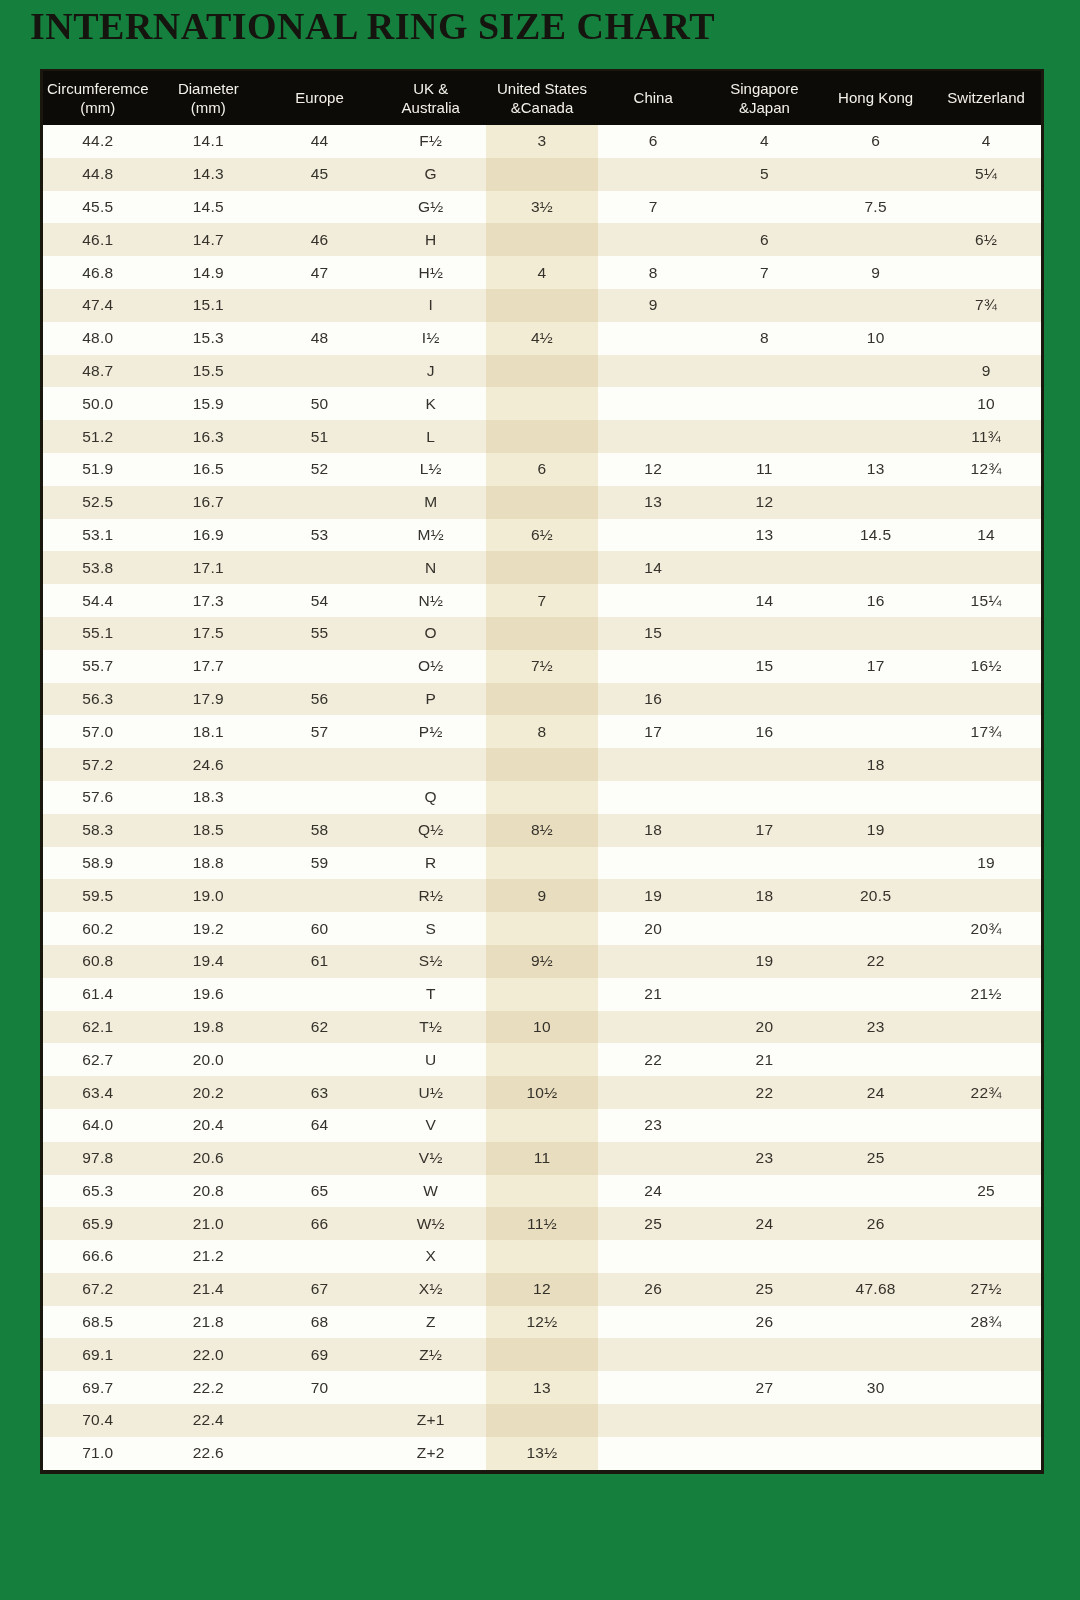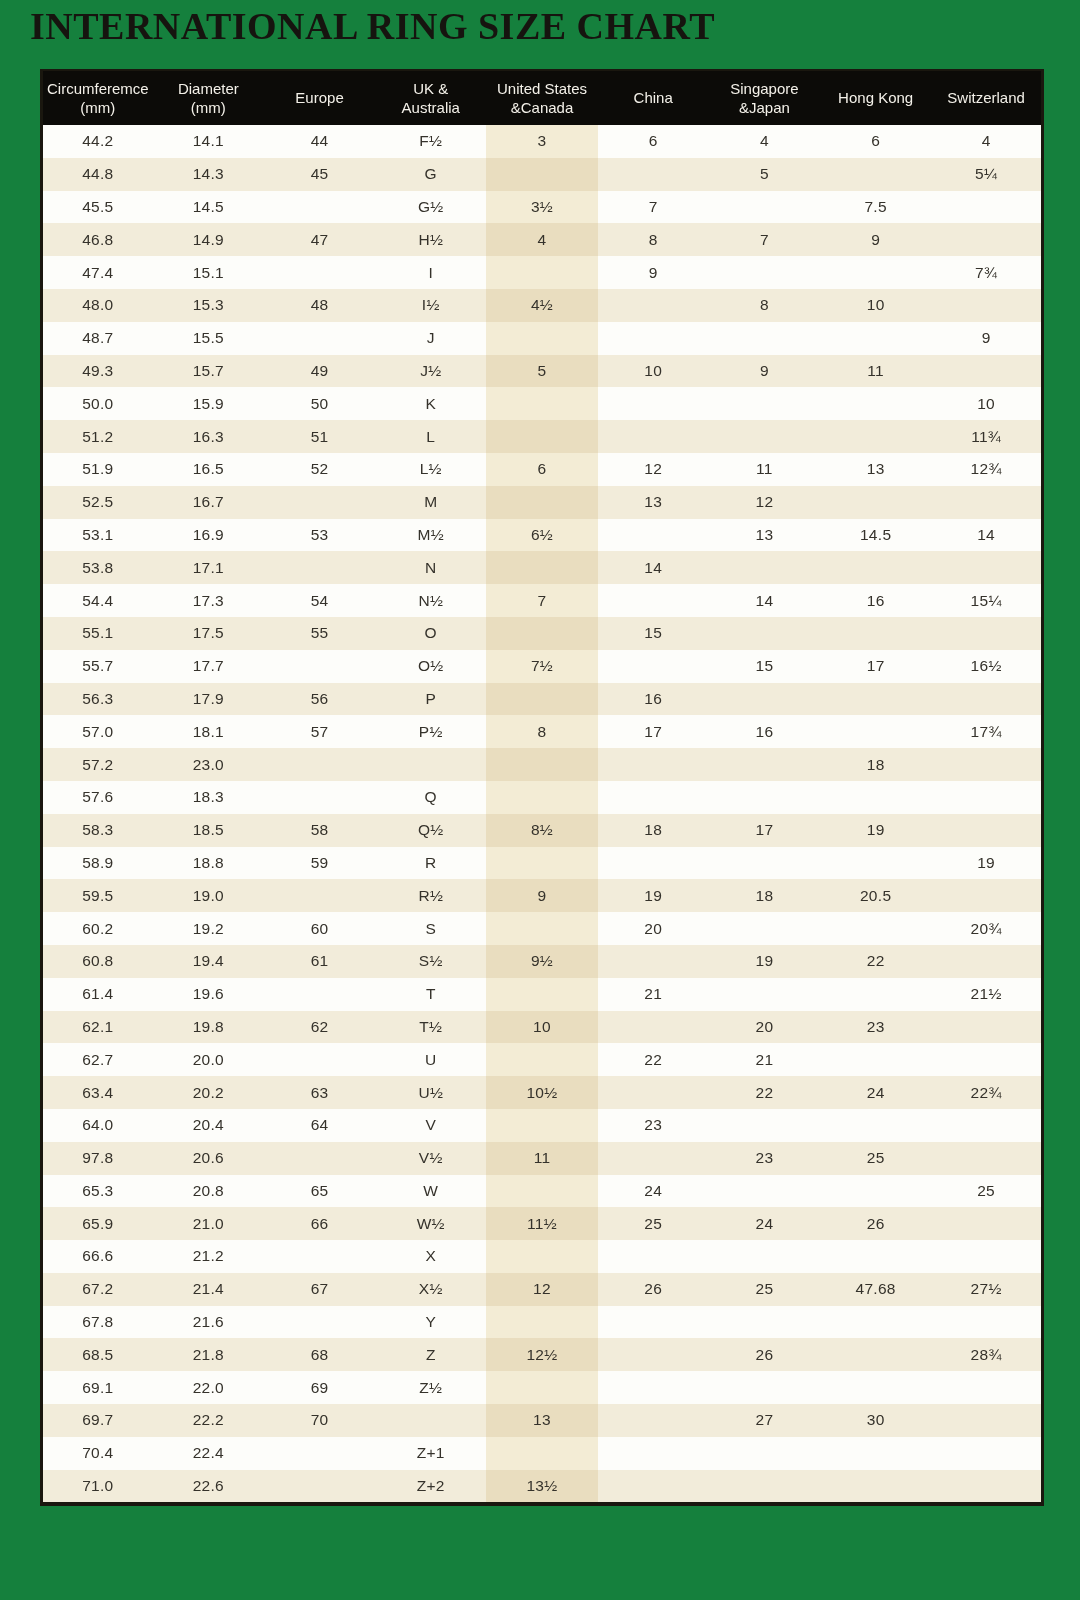--- a/index.html
+++ b/index.html
@@ -121,20 +121,31 @@
             <td>14.5</td>
             <td></td>
             <td>G½</td>
             <td class="hl">3½</td>
             <td>7</td>
             <td></td>
             <td>7.5</td>
             <td></td>
           </tr>
           <tr>
+            <td>46.1</td>
+            <td>14.7</td>
+            <td>46</td>
+            <td>H</td>
+            <td class="hl"></td>
+            <td></td>
+            <td>6</td>
+            <td></td>
+            <td>6½</td>
+          </tr>
+          <tr>
             <td>46.8</td>
             <td>14.9</td>
             <td>47</td>
             <td>H½</td>
             <td class="hl">4</td>
             <td>8</td>
             <td>7</td>
             <td>9</td>
             <td></td>
           </tr>
@@ -163,31 +174,20 @@
           <tr>
             <td>48.7</td>
             <td>15.5</td>
             <td></td>
             <td>J</td>
             <td class="hl"></td>
             <td></td>
             <td></td>
             <td></td>
             <td>9</td>
-          </tr>
-          <tr>
-            <td>49.3</td>
-            <td>15.7</td>
-            <td>49</td>
-            <td>J½</td>
-            <td class="hl">5</td>
-            <td>10</td>
-            <td>9</td>
-            <td>11</td>
-            <td></td>
           </tr>
           <tr>
             <td>50.0</td>
             <td>15.9</td>
             <td>50</td>
             <td>K</td>
             <td class="hl"></td>
             <td></td>
             <td></td>
             <td></td>
@@ -298,21 +298,21 @@
             <td>57</td>
             <td>P½</td>
             <td class="hl">8</td>
             <td>17</td>
             <td>16</td>
             <td></td>
             <td>17¾</td>
           </tr>
           <tr>
             <td>57.2</td>
-            <td>23.0</td>
+            <td>24.6</td>
             <td></td>
             <td></td>
             <td class="hl"></td>
             <td></td>
             <td></td>
             <td>18</td>
             <td></td>
           </tr>
           <tr>
             <td>57.6</td>
@@ -484,31 +484,20 @@
             <td>21.4</td>
             <td>67</td>
             <td>X½</td>
             <td class="hl">12</td>
             <td>26</td>
             <td>25</td>
             <td>47.68</td>
             <td>27½</td>
           </tr>
           <tr>
-            <td>67.8</td>
-            <td>21.6</td>
-            <td></td>
-            <td>Y</td>
-            <td class="hl"></td>
-            <td></td>
-            <td></td>
-            <td></td>
-            <td></td>
-          </tr>
-          <tr>
             <td>68.5</td>
             <td>21.8</td>
             <td>68</td>
             <td>Z</td>
             <td class="hl">12½</td>
             <td></td>
             <td>26</td>
             <td></td>
             <td>28¾</td>
           </tr>

